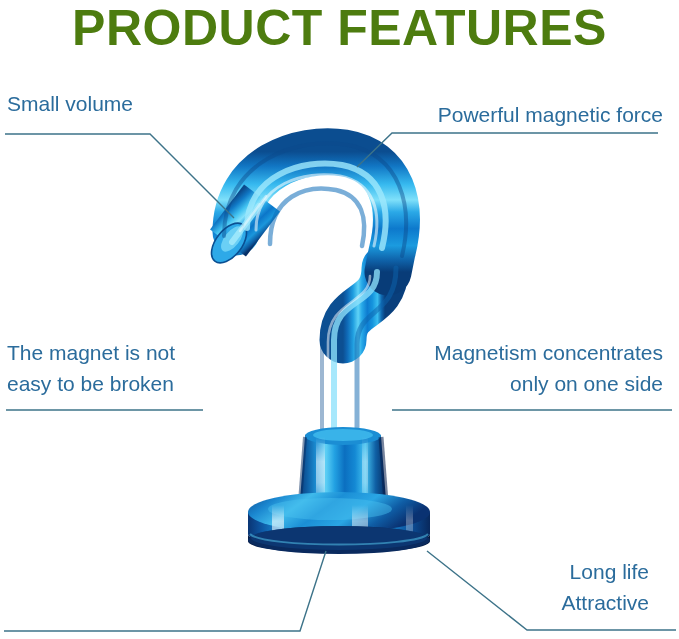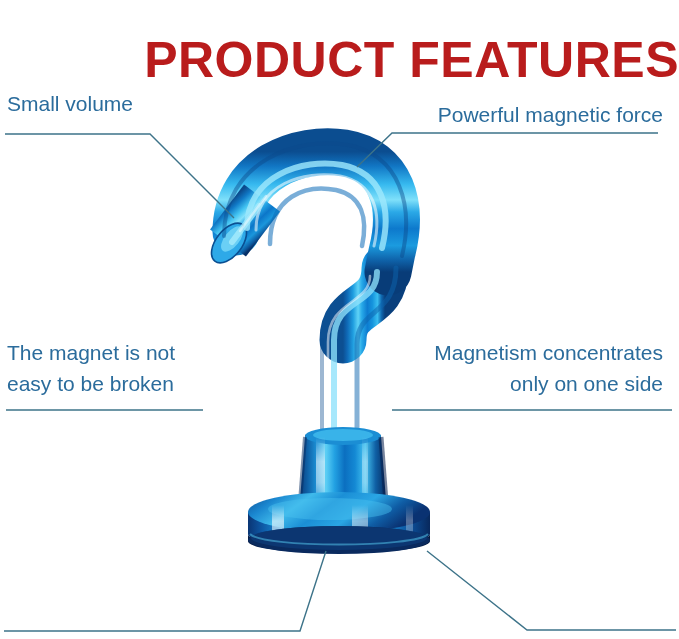--- a/index.html
+++ b/index.html
@@ -15,29 +15,28 @@
     overflow: hidden;
     font-family: "Liberation Sans", sans-serif;
   }
 
   
   #title {
     position: absolute;
     top: 2px;
     left: 0;
     width: 679px;
-    text-align: right;
+    text-align: center;
     font-family: "Liberation Sans", sans-serif;
     font-weight: bold;
     font-size: 50px;
     line-height: 52px;
     letter-spacing: 0.5px;
-    color: #b91c1c;
+    color: #4d7c0f;
     white-space: nowrap;
-    margin-top: 32px;
   }
 
   
   .label {
     position: absolute;
     color: #2b6c9c;
     font-family: "Liberation Sans", sans-serif;
     font-size: 21px;
     line-height: 31px;
     white-space: nowrap;
@@ -271,14 +270,18 @@
     <span class="ln">The magnet is not</span>
     <span class="ln">easy to be broken</span>
   </div>
 
   <div class="label two-line" id="label-concentrates">
     <span class="ln">Magnetism concentrates</span>
     <span class="ln">only on one side</span>
   </div>
 
 
+  <div class="label two-line" id="label-long-life">
+    <span class="ln">Long life</span>
+    <span class="ln">Attractive</span>
+  </div>
 
 </div>
 
 </body></html>

